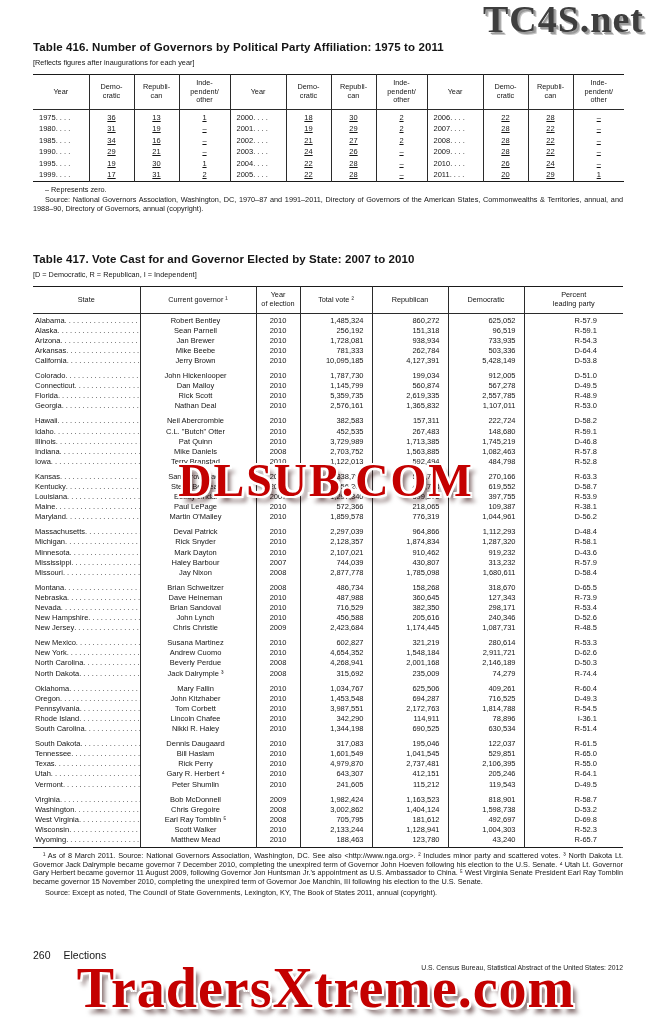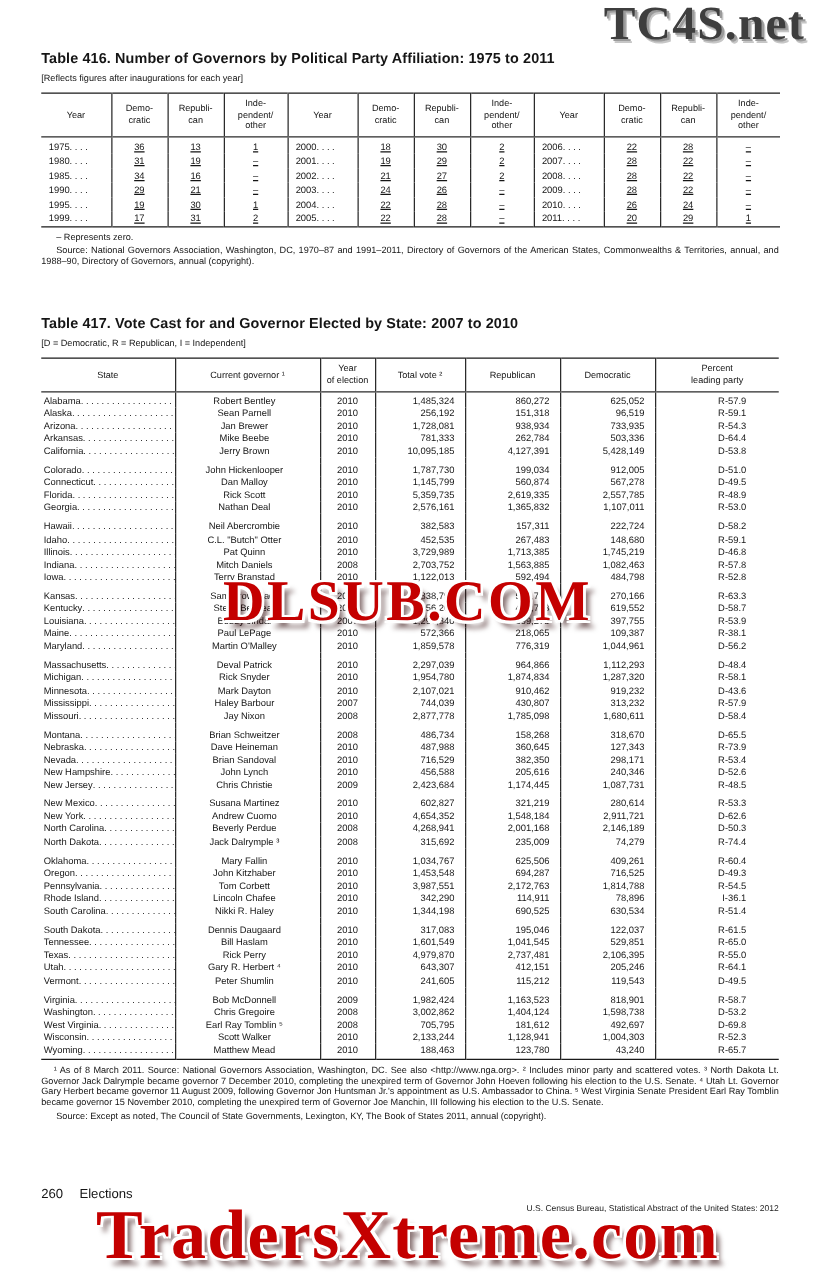--- a/index.html
+++ b/index.html
@@ -421,21 +421,21 @@
             <td class="num">1,745,219</td>
             <td class="pct">D-46.8</td>
           </tr>
           <tr>
             <td class="state">
               <div class="sw">
                 <span class="sname">Indiana</span>
                 <span class="dots"></span>
               </div>
             </td>
-            <td class="gov">Mitch Daniels</td>
+            <td class="gov">Mike Daniels</td>
             <td class="yrc">2008</td>
             <td class="num">2,703,752</td>
             <td class="num">1,563,885</td>
             <td class="num">1,082,463</td>
             <td class="pct">R-57.8</td>
           </tr>
           <tr>
             <td class="state">
               <div class="sw">
                 <span class="sname">Iowa</span>
@@ -553,21 +553,21 @@
           </tr>
           <tr>
             <td class="state">
               <div class="sw">
                 <span class="sname">Michigan</span>
                 <span class="dots"></span>
               </div>
             </td>
             <td class="gov">Rick Snyder</td>
             <td class="yrc">2010</td>
-            <td class="num">1,954,780</td>
+            <td class="num">2,128,357</td>
             <td class="num">1,874,834</td>
             <td class="num">1,287,320</td>
             <td class="pct">R-58.1</td>
           </tr>
           <tr>
             <td class="state">
               <div class="sw">
                 <span class="sname">Minnesota</span>
                 <span class="dots"></span>
               </div>

